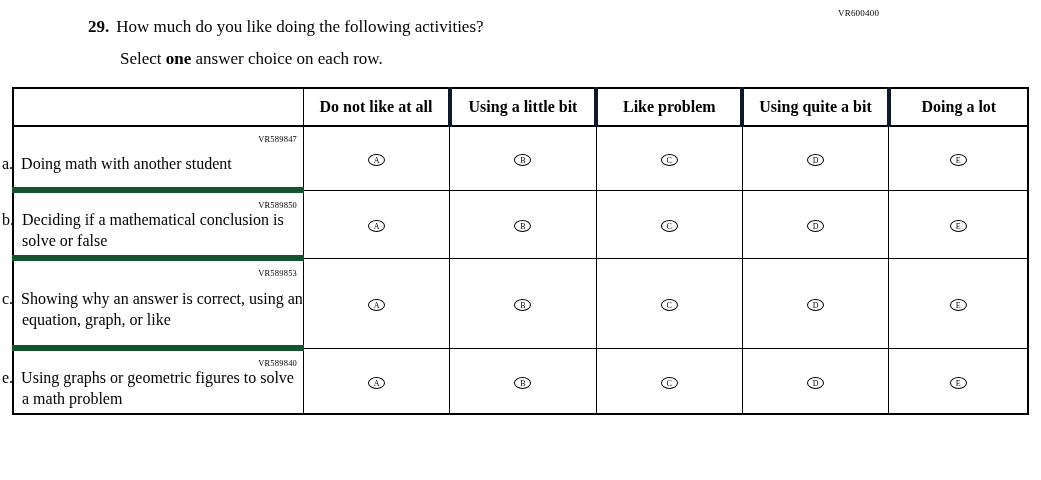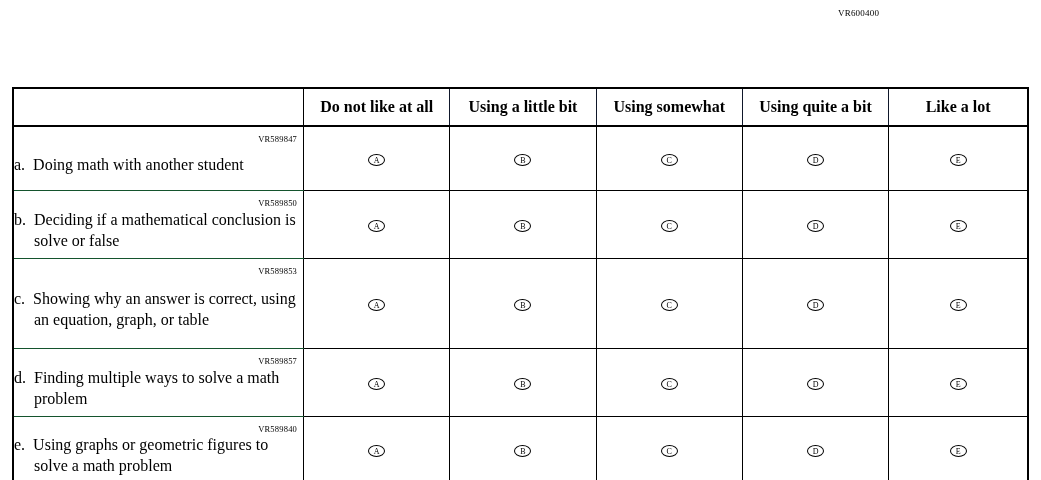--- a/index.html
+++ b/index.html
@@ -81,55 +81,55 @@
     border-left: 2px solid #000;
     border-right: 2px solid #000;
   }
 
   
   .hdr-stub {
     border-right: 1px solid #000;
     border-bottom: 2px solid #000;
   }
   .hdr-opt {
-    border-right: 1px solid #0f172a;
+    border-right: 4px solid #0f172a;
     border-bottom: 2px solid #000;
     text-align: center;
     font-size: 16px;
     height: 36px;
     white-space: nowrap;
   }
   .hdr-opt.last {
     border-right: none;
   }
 
   
   .item-cell {
     border-right: 1px solid #000;
-    border-bottom: 1px solid #14532d;
+    border-bottom: 6px solid #14532d;
     position: relative;
     padding: 4px 6px 8px 14px;
     font-size: 16px;
     line-height: 21px;
   }
   tr.last-row .item-cell,
   tr.last-row .bubble-cell { border-bottom: none; }
 
   .item-code {
     position: absolute;
     top: 2px;
     right: 6px;
     font-size: 8.5px;
     font-family: "Liberation Serif", serif;
     letter-spacing: 0.2px;
   }
   .item-text {
     display: block;
     margin-top: 12px;
-    padding-left: 20px;
+    padding-left: 8px;
     text-indent: -20px;
   }
   .item-letter { }
 
   .bubble-cell {
     border-right: 1px solid #000;
     border-bottom: 1px solid #000;
     text-align: center;
   }
   .bubble-cell.last { border-right: none; }
@@ -149,39 +149,45 @@
   }
 </style>
 </head>
 <body>
 
 <div class="page">
 
   <div class="corner-code">VR600400</div>
 
   <div class="stem">
+    <div class="stem-line1">
+      <span class="stem-num">29.</span><span>How much do you like doing the following activities?</span>
+    </div>
+    <div class="stem-line2">
+      <span>Select </span><span class="emph">one</span><span> answer choice on each row.</span>
+    </div>
   </div>
 
   <table class="matrix">
     <colgroup>
       <col style="width:290px">
       <col style="width:146px">
       <col style="width:146px">
       <col style="width:146px">
       <col style="width:146px">
       <col style="width:139px">
     </colgroup>
     <thead>
       <tr>
         <th class="hdr-stub"></th>
         <th class="hdr-opt">Do not like at all</th>
         <th class="hdr-opt">Using a little bit</th>
-        <th class="hdr-opt">Using somewhat</th>
+        <th class="hdr-opt">Like problem</th>
         <th class="hdr-opt">Using quite a bit</th>
-        <th class="hdr-opt last">Like a lot</th>
+        <th class="hdr-opt last">Doing a lot</th>
       </tr>
     </thead>
     <tbody>
 
       <tr style="height:64px">
         <td class="item-cell">
           <span class="item-code">VR589847</span>
           <span class="item-text"><span class="item-letter">a.</span>&nbsp; <span>Doing math with another student</span></span>
         </td>
         <td class="bubble-cell"><span class="bubble">A</span></td>
@@ -199,40 +205,29 @@
         <td class="bubble-cell"><span class="bubble">A</span></td>
         <td class="bubble-cell"><span class="bubble">B</span></td>
         <td class="bubble-cell"><span class="bubble">C</span></td>
         <td class="bubble-cell"><span class="bubble">D</span></td>
         <td class="bubble-cell last"><span class="bubble">E</span></td>
       </tr>
 
       <tr style="height:90px">
         <td class="item-cell">
           <span class="item-code">VR589853</span>
-          <span class="item-text"><span class="item-letter">c.</span>&nbsp; <span>Showing why an answer is correct, using an equation, graph, or table</span></span>
-        </td>
-        <td class="bubble-cell"><span class="bubble">A</span></td>
-        <td class="bubble-cell"><span class="bubble">B</span></td>
-        <td class="bubble-cell"><span class="bubble">C</span></td>
-        <td class="bubble-cell"><span class="bubble">D</span></td>
-        <td class="bubble-cell last"><span class="bubble">E</span></td>
-      </tr>
-
-      <tr style="height:68px">
-        <td class="item-cell">
-          <span class="item-code">VR589857</span>
-          <span class="item-text"><span class="item-letter">d.</span>&nbsp; <span>Finding multiple ways to solve a math problem</span></span>
-        </td>
-        <td class="bubble-cell"><span class="bubble">A</span></td>
-        <td class="bubble-cell"><span class="bubble">B</span></td>
-        <td class="bubble-cell"><span class="bubble">C</span></td>
-        <td class="bubble-cell"><span class="bubble">D</span></td>
-        <td class="bubble-cell last"><span class="bubble">E</span></td>
-      </tr>
+          <span class="item-text"><span class="item-letter">c.</span>&nbsp; <span>Showing why an answer is correct, using an equation, graph, or like</span></span>
+        </td>
+        <td class="bubble-cell"><span class="bubble">A</span></td>
+        <td class="bubble-cell"><span class="bubble">B</span></td>
+        <td class="bubble-cell"><span class="bubble">C</span></td>
+        <td class="bubble-cell"><span class="bubble">D</span></td>
+        <td class="bubble-cell last"><span class="bubble">E</span></td>
+      </tr>
+
 
       <tr class="last-row" style="height:66px">
         <td class="item-cell">
           <span class="item-code">VR589840</span>
           <span class="item-text"><span class="item-letter">e.</span>&nbsp; <span>Using graphs or geometric figures to solve a math problem</span></span>
         </td>
         <td class="bubble-cell"><span class="bubble">A</span></td>
         <td class="bubble-cell"><span class="bubble">B</span></td>
         <td class="bubble-cell"><span class="bubble">C</span></td>
         <td class="bubble-cell"><span class="bubble">D</span></td>

